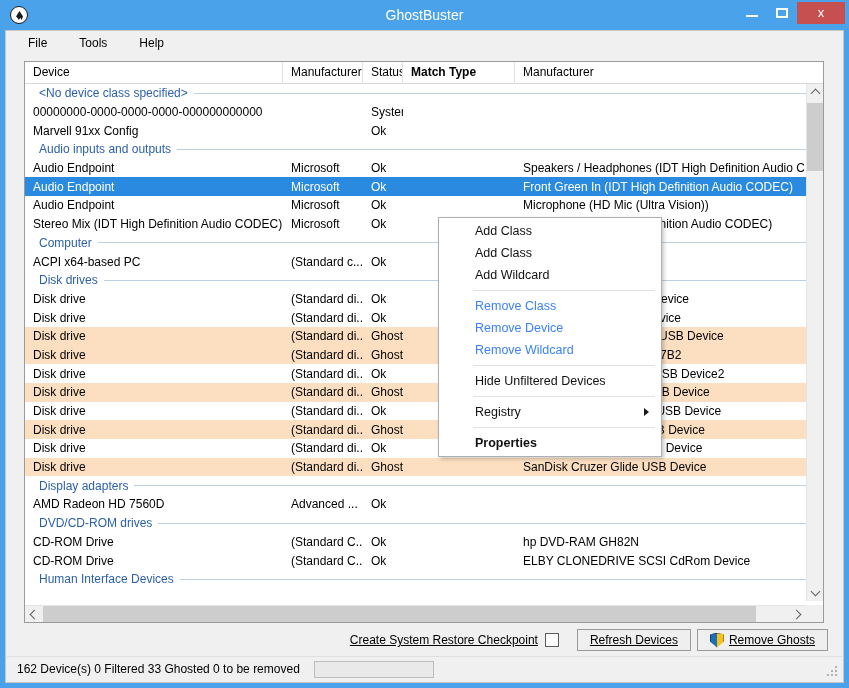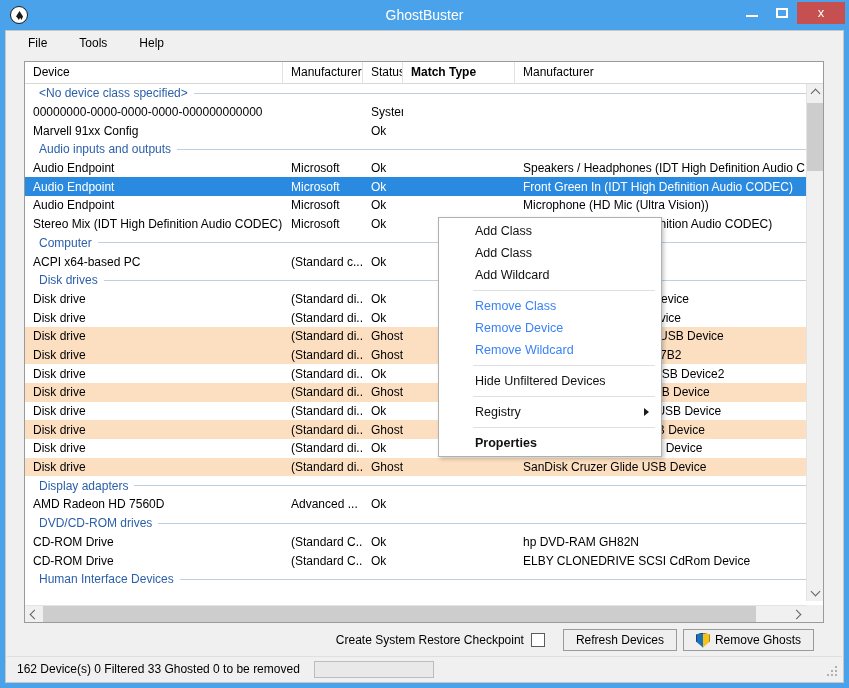--- a/index.html
+++ b/index.html
@@ -164,23 +164,23 @@
   .ctxmenu .mi.disabled{color:#3b82f6;}
   .ctxmenu .mi.bold{font-weight:bold;}
   .ctxmenu .sep{height:1px;background:#e0e0e0;margin:4px 6px 4px 34px;}
   .ctxmenu .submenu-arrow{
     position:absolute;right:12px;top:7px;width:0;height:0;
     border-left:5px solid #1a1a1a;border-top:4px solid transparent;border-bottom:4px solid transparent;
   }
 
   
   .bottombar{
-    position:absolute;left:1px;right:15px;bottom:26px;height:32px;
+    position:absolute;left:1px;right:1px;bottom:26px;height:32px;
     background:#f0f0f0;display:flex;align-items:center;justify-content:flex-end;
-    padding-right:14px;box-sizing:border-box;
+    padding-right:14px;box-sizing:border-box;text-decoration:underline;
   }
   .chk-label{font-size:12px;color:#000;margin-right:7px;}
   .checkbox{
     width:14px;height:14px;border:1px solid #5b5b5b;background:#fff;
     box-sizing:border-box;margin-right:12px;
   }
   .btn{
     height:22px;border:1px solid #9a9a9a;background:#efefef;
     font-size:12px;color:#000;padding:0 12px;line-height:20px;
     box-sizing:border-box;margin-left:6px;cursor:default;

